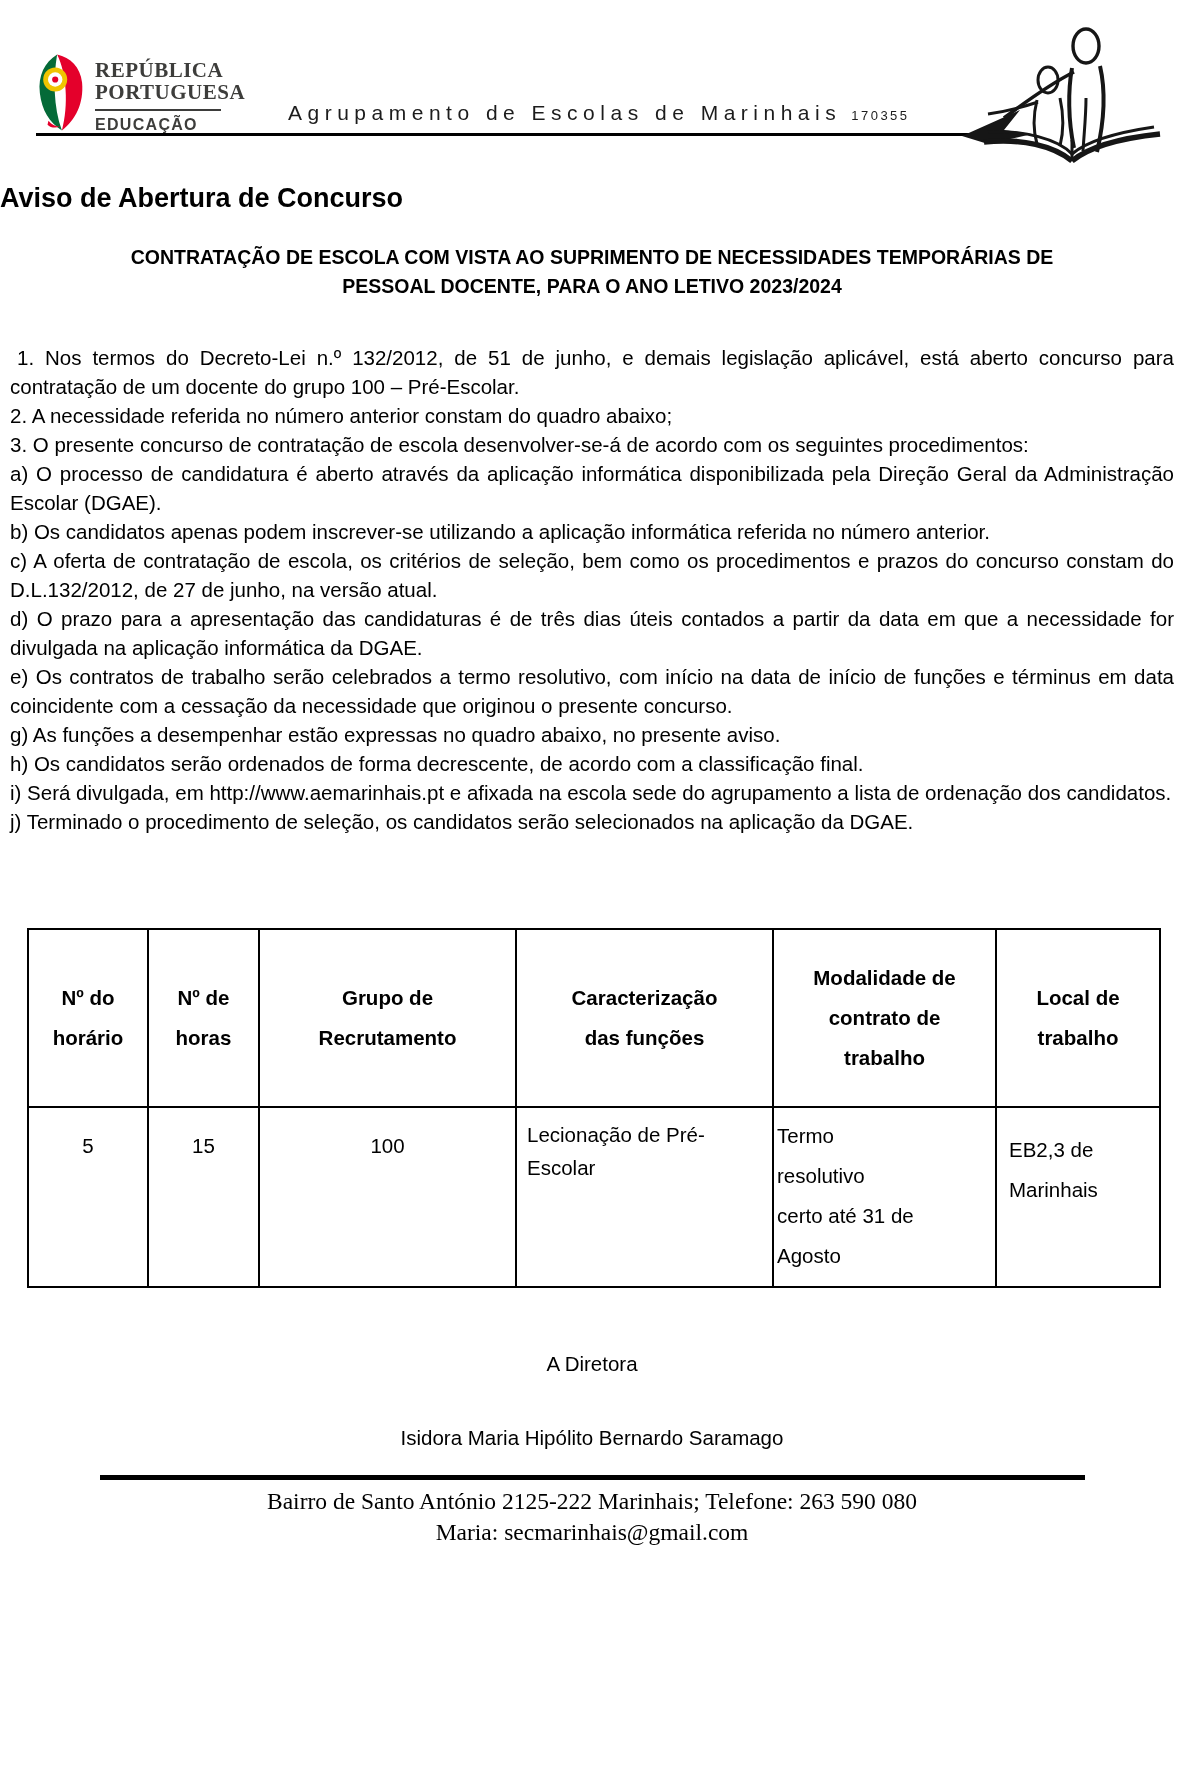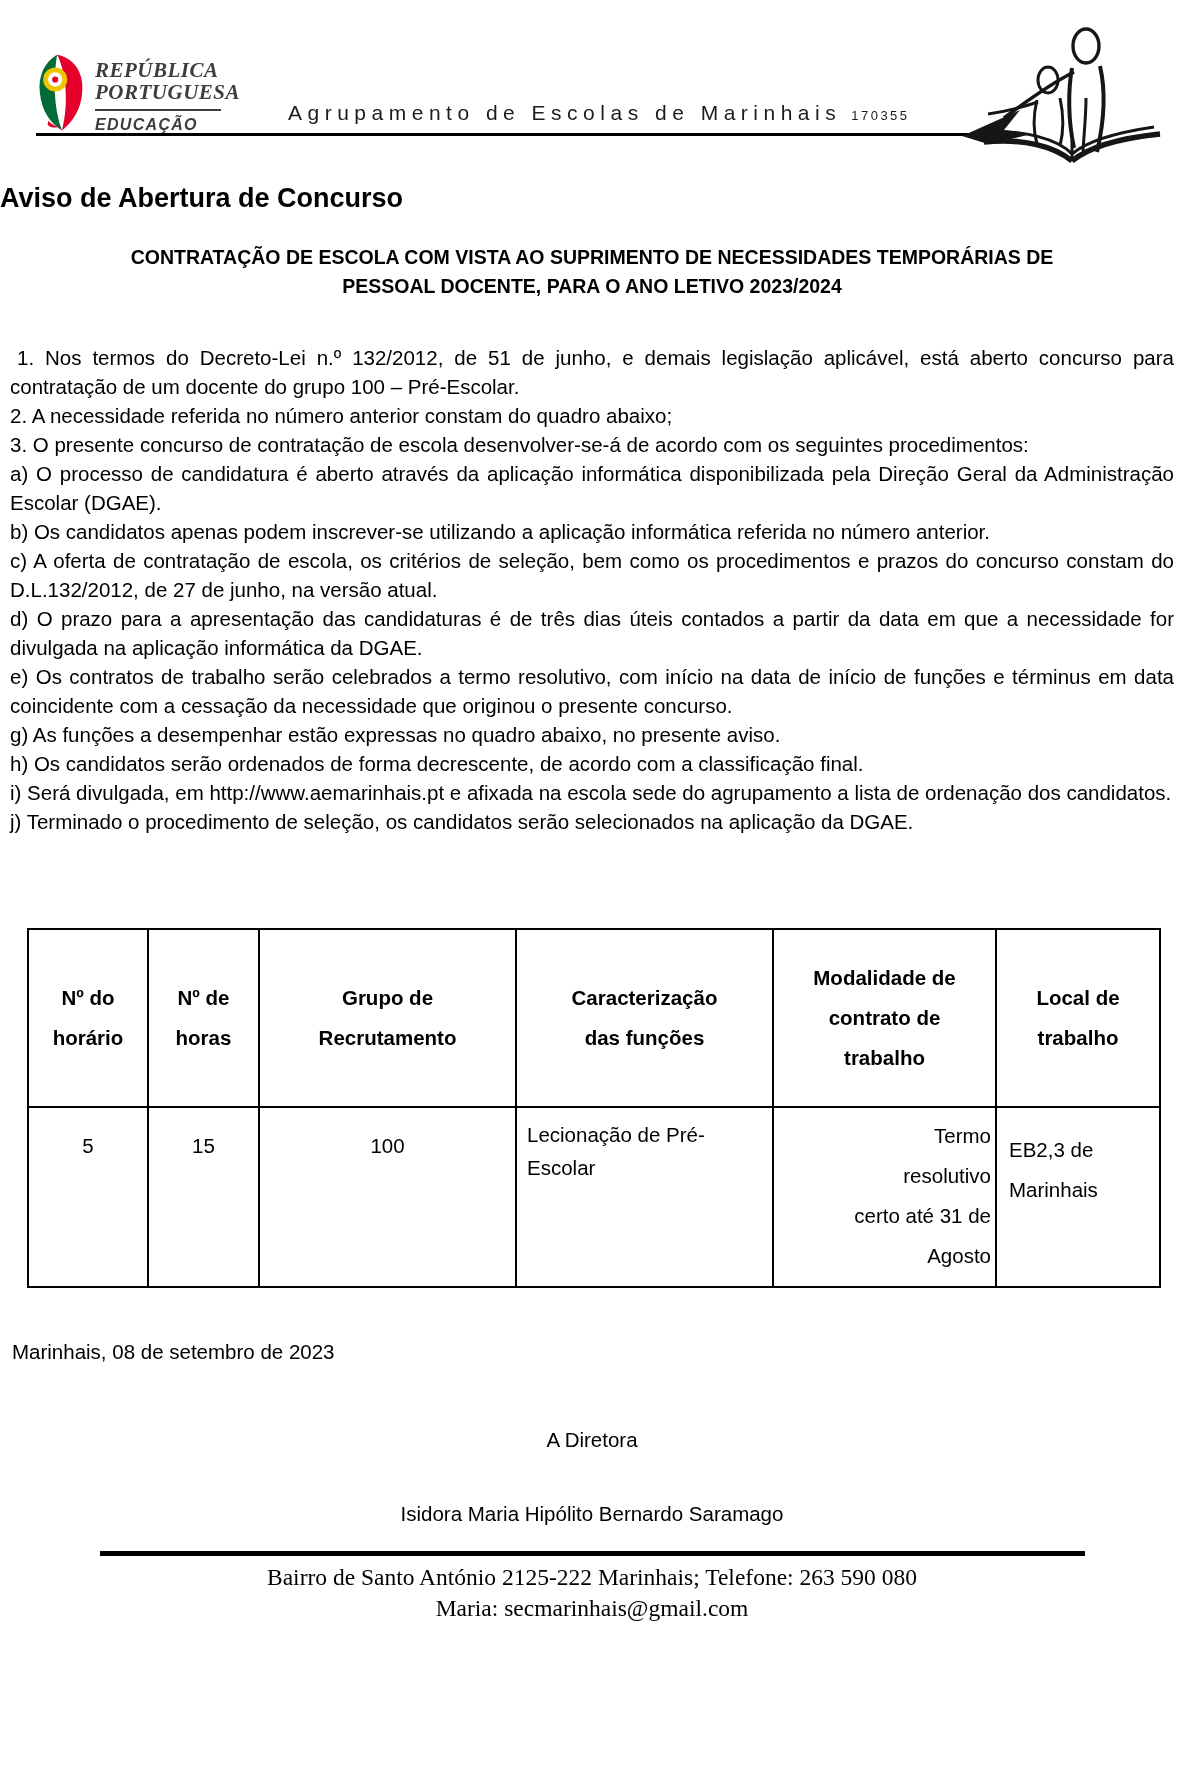--- a/index.html
+++ b/index.html
@@ -8,21 +8,21 @@
     position: relative;
     width: 1184px;
     height: 1784px;
     background: #ffffff;
     color: #000;
     font-family: "Liberation Sans", sans-serif;
     overflow: hidden;
   }
 
   
-  .gov-logo { position: absolute; left: 36px; top: 52px; display: flex; gap: 11px; font-style: italic; }
+  .gov-logo { position: absolute; left: 36px; top: 52px; display: flex; gap: 11px; }
   .flag-svg { width: 48px; height: 80px; flex: 0 0 auto; }
   .gov-text { padding-top: 7px; }
   .gov-line {
     font-family: "Liberation Serif", serif;
     font-weight: bold; font-size: 21px; line-height: 22px;
     color: #3d3d3b; letter-spacing: 0.5px;
   }
   .gov-divider { width: 126px; height: 2px; background: #3d3d3b; margin: 6px 0 5px; }
   .gov-dept { font-size: 16px; font-weight: bold; letter-spacing: 1.3px; color: #3d3d3b; }
 
@@ -48,21 +48,21 @@
   table.vacancy { margin: 92px 0 0 27px; border-collapse: collapse; table-layout: fixed; width: 1132px; }
   .vacancy th, .vacancy td { border: 2px solid #000; white-space: pre-line; }
   .vacancy th {
     height: 178px; font-size: 20.5px; font-weight: bold;
     line-height: 40px; text-align: center; vertical-align: middle; padding: 0 4px;
   }
   .vacancy tbody tr { height: 180px; }
   .vacancy td { font-size: 20.5px; vertical-align: top; }
   .vacancy td.num { text-align: center; padding-top: 24px; line-height: 28px; }
   .vacancy td.c4 { line-height: 33px; padding: 10px 4px 0 10px; }
-  .vacancy td.c5 { line-height: 40px; padding: 8px 4px 0 26px; text-align: right; }
+  .vacancy td.c5 { line-height: 40px; padding: 8px 4px 0 3px; }
   .vacancy td.c6 { line-height: 40px; padding: 22px 4px 0 12px; }
 
   
   .date-line { margin: 52px 0 0 12px; font-size: 20.5px; line-height: 24px; }
   .sig-role  { margin: 64px 0 0; text-align: center; font-size: 20.5px; line-height: 24px; }
   .sig-name  { margin: 50px 0 0; text-align: center; font-size: 20.5px; line-height: 24px; }
 
   
   .footer-rule { margin: 25px 0 0 100px; width: 985px; height: 5px; background: #000; }
   .footer-line {
@@ -182,21 +182,20 @@
         <td class="c5">Termo
 resolutivo
 certo até 31 de
 Agosto</td>
         <td class="c6">EB2,3 de
 Marinhais</td>
       </tr>
     </tbody>
   </table>
 
-  <p class="date-line">Marinhais, 08 de setembro de 2023</p>
   <p class="sig-role">A Diretora</p>
   <p class="sig-name">Isidora Maria Hipólito Bernardo Saramago</p>
 
   <div class="footer-rule"></div>
   <p class="footer-line top">Bairro de Santo António 2125-222 Marinhais; Telefone: 263 590 080</p>
   <p class="footer-line">Maria: secmarinhais@gmail.com</p>
 
 </div>
 
 </body></html>

